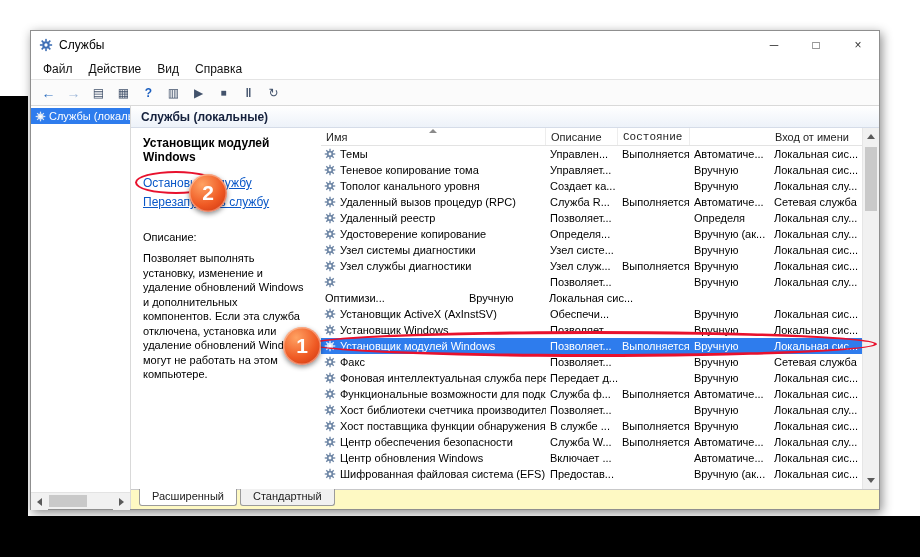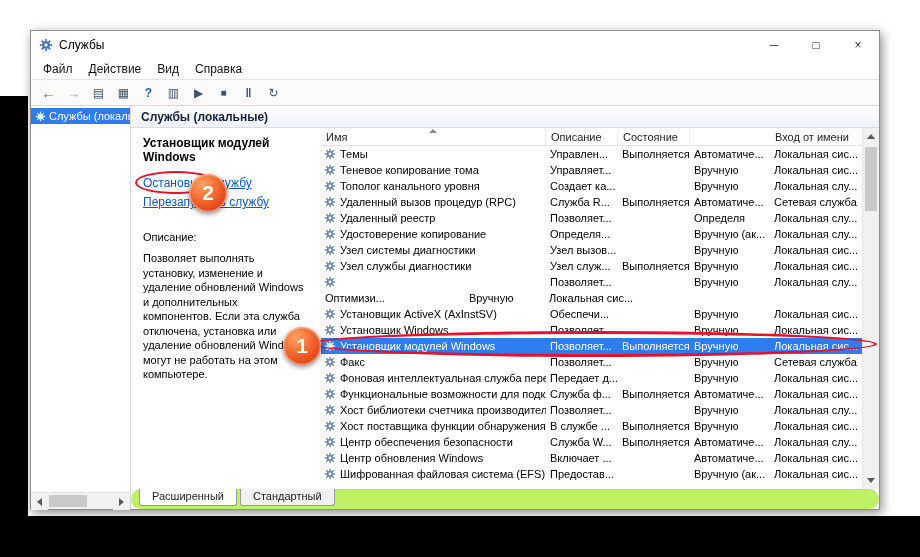--- a/index.html
+++ b/index.html
@@ -82,21 +82,21 @@
   .desc-label { font-size:11px; color:#000; margin-top:22px; }
   .desc-text { font-size:11px; color:#000; margin-top:8px; line-height:1.32; }
 
   
   .table-wrap { flex:1; min-width:0; position:relative; background:#fff; overflow:visible; }
   .thead { display:flex; height:18px; border-bottom:1px solid #e3e3e3; background:#fff; }
   .th { position:relative; display:flex; align-items:center; padding-left:5px; font-size:11px;
         color:#1e1e1e; border-right:1px solid #ededed; overflow:hidden; white-space:nowrap; }
   .th:nth-child(1) { width:225px; }
   .th:nth-child(2) { width:72px; }
-  .th:nth-child(3) { width:72px; }
+  .th:nth-child(3) { width:72px;font-family:Liberation Mono, monospace; }
   .th:nth-child(4) { width:80px;margin-top:41px; }
   .th:nth-child(5) { flex:1; border-right:none; }
   .caret { display:none; position:absolute; top:1px; left:50%; transform:translateX(-50%);
            width:0; height:0; border-left:4px solid transparent; border-right:4px solid transparent;
            border-bottom:4px solid #8a8a8a; }
   .th.sorted .caret { display:block; }
 
   .rows { display:flex; flex-direction:column; }
   .row { display:flex; height:16px; }
   .cell { display:flex; align-items:center; padding:0 4px; font-size:11px; color:#000;
@@ -117,21 +117,21 @@
   .vs-btn { height:17px; flex:none; display:flex; align-items:center; justify-content:center; }
   .vs-btn.arr-up::after   { content:""; width:0; height:0; border-left:4px solid transparent;
                             border-right:4px solid transparent; border-bottom:5px solid #5a5a5a; }
   .vs-btn.arr-down::after { content:""; width:0; height:0; border-left:4px solid transparent;
                             border-right:4px solid transparent; border-top:5px solid #5a5a5a; }
   .vs-track { flex:1; position:relative; }
   .vs-thumb { position:absolute; left:2px; right:2px; top:2px; height:64px; background:#c9c9c9; }
 
   
   .tabs { height:20px; flex:none; display:flex; align-items:flex-start; padding-left:8px;
-          background:#bef264; border-top:1px solid #c9c9c9;border-radius:10px; }
+          background:#fef9c3; border-top:1px solid #c9c9c9; }
   .tab { font-size:11px; color:#222; padding:1px 12px 3px; background:#f1f1f1;
          border:1px solid #9b9b9b; border-top:none; border-radius:0 0 3px 3px;
          margin-right:3px; position:relative; top:-1px; }
   .tab.active { background:#fff; z-index:2; }
 
   
   .row-ellipse { position:absolute; left:-12px; top:203px; width:568px; height:26px;
                  border:3px solid var(--red); border-radius:50%; pointer-events:none; z-index:25; }
   .badge { position:absolute; width:38px; height:38px; border-radius:50%;
            background:radial-gradient(circle at 35% 28%, #ffa263, #ef5a24 55%, #c92f0d);
@@ -334,21 +334,21 @@
     <div class="cell c-startup">Вручную (ак...</div>
     <div class="cell c-login">Локальная слу...</div>
   </div>
                 <div class="row" data-icon="Узел системы диагностики">
     <div class="cell c-name">
       <svg class="gear">
                       <use href="#gear"></use>
                     </svg>
       <span>Узел системы диагностики</span>
     </div>
-    <div class="cell c-desc">Узел вызов...</div>
+    <div class="cell c-desc">Узел систе...</div>
     <div class="cell c-status"></div>
     <div class="cell c-startup">Вручную</div>
     <div class="cell c-login">Локальная сис...</div>
   </div>
                 <div class="row" data-icon="Узел службы диагностики">
     <div class="cell c-name">
       <svg class="gear">
                       <use href="#gear"></use>
                     </svg>
       <span>Узел службы диагностики</span>

